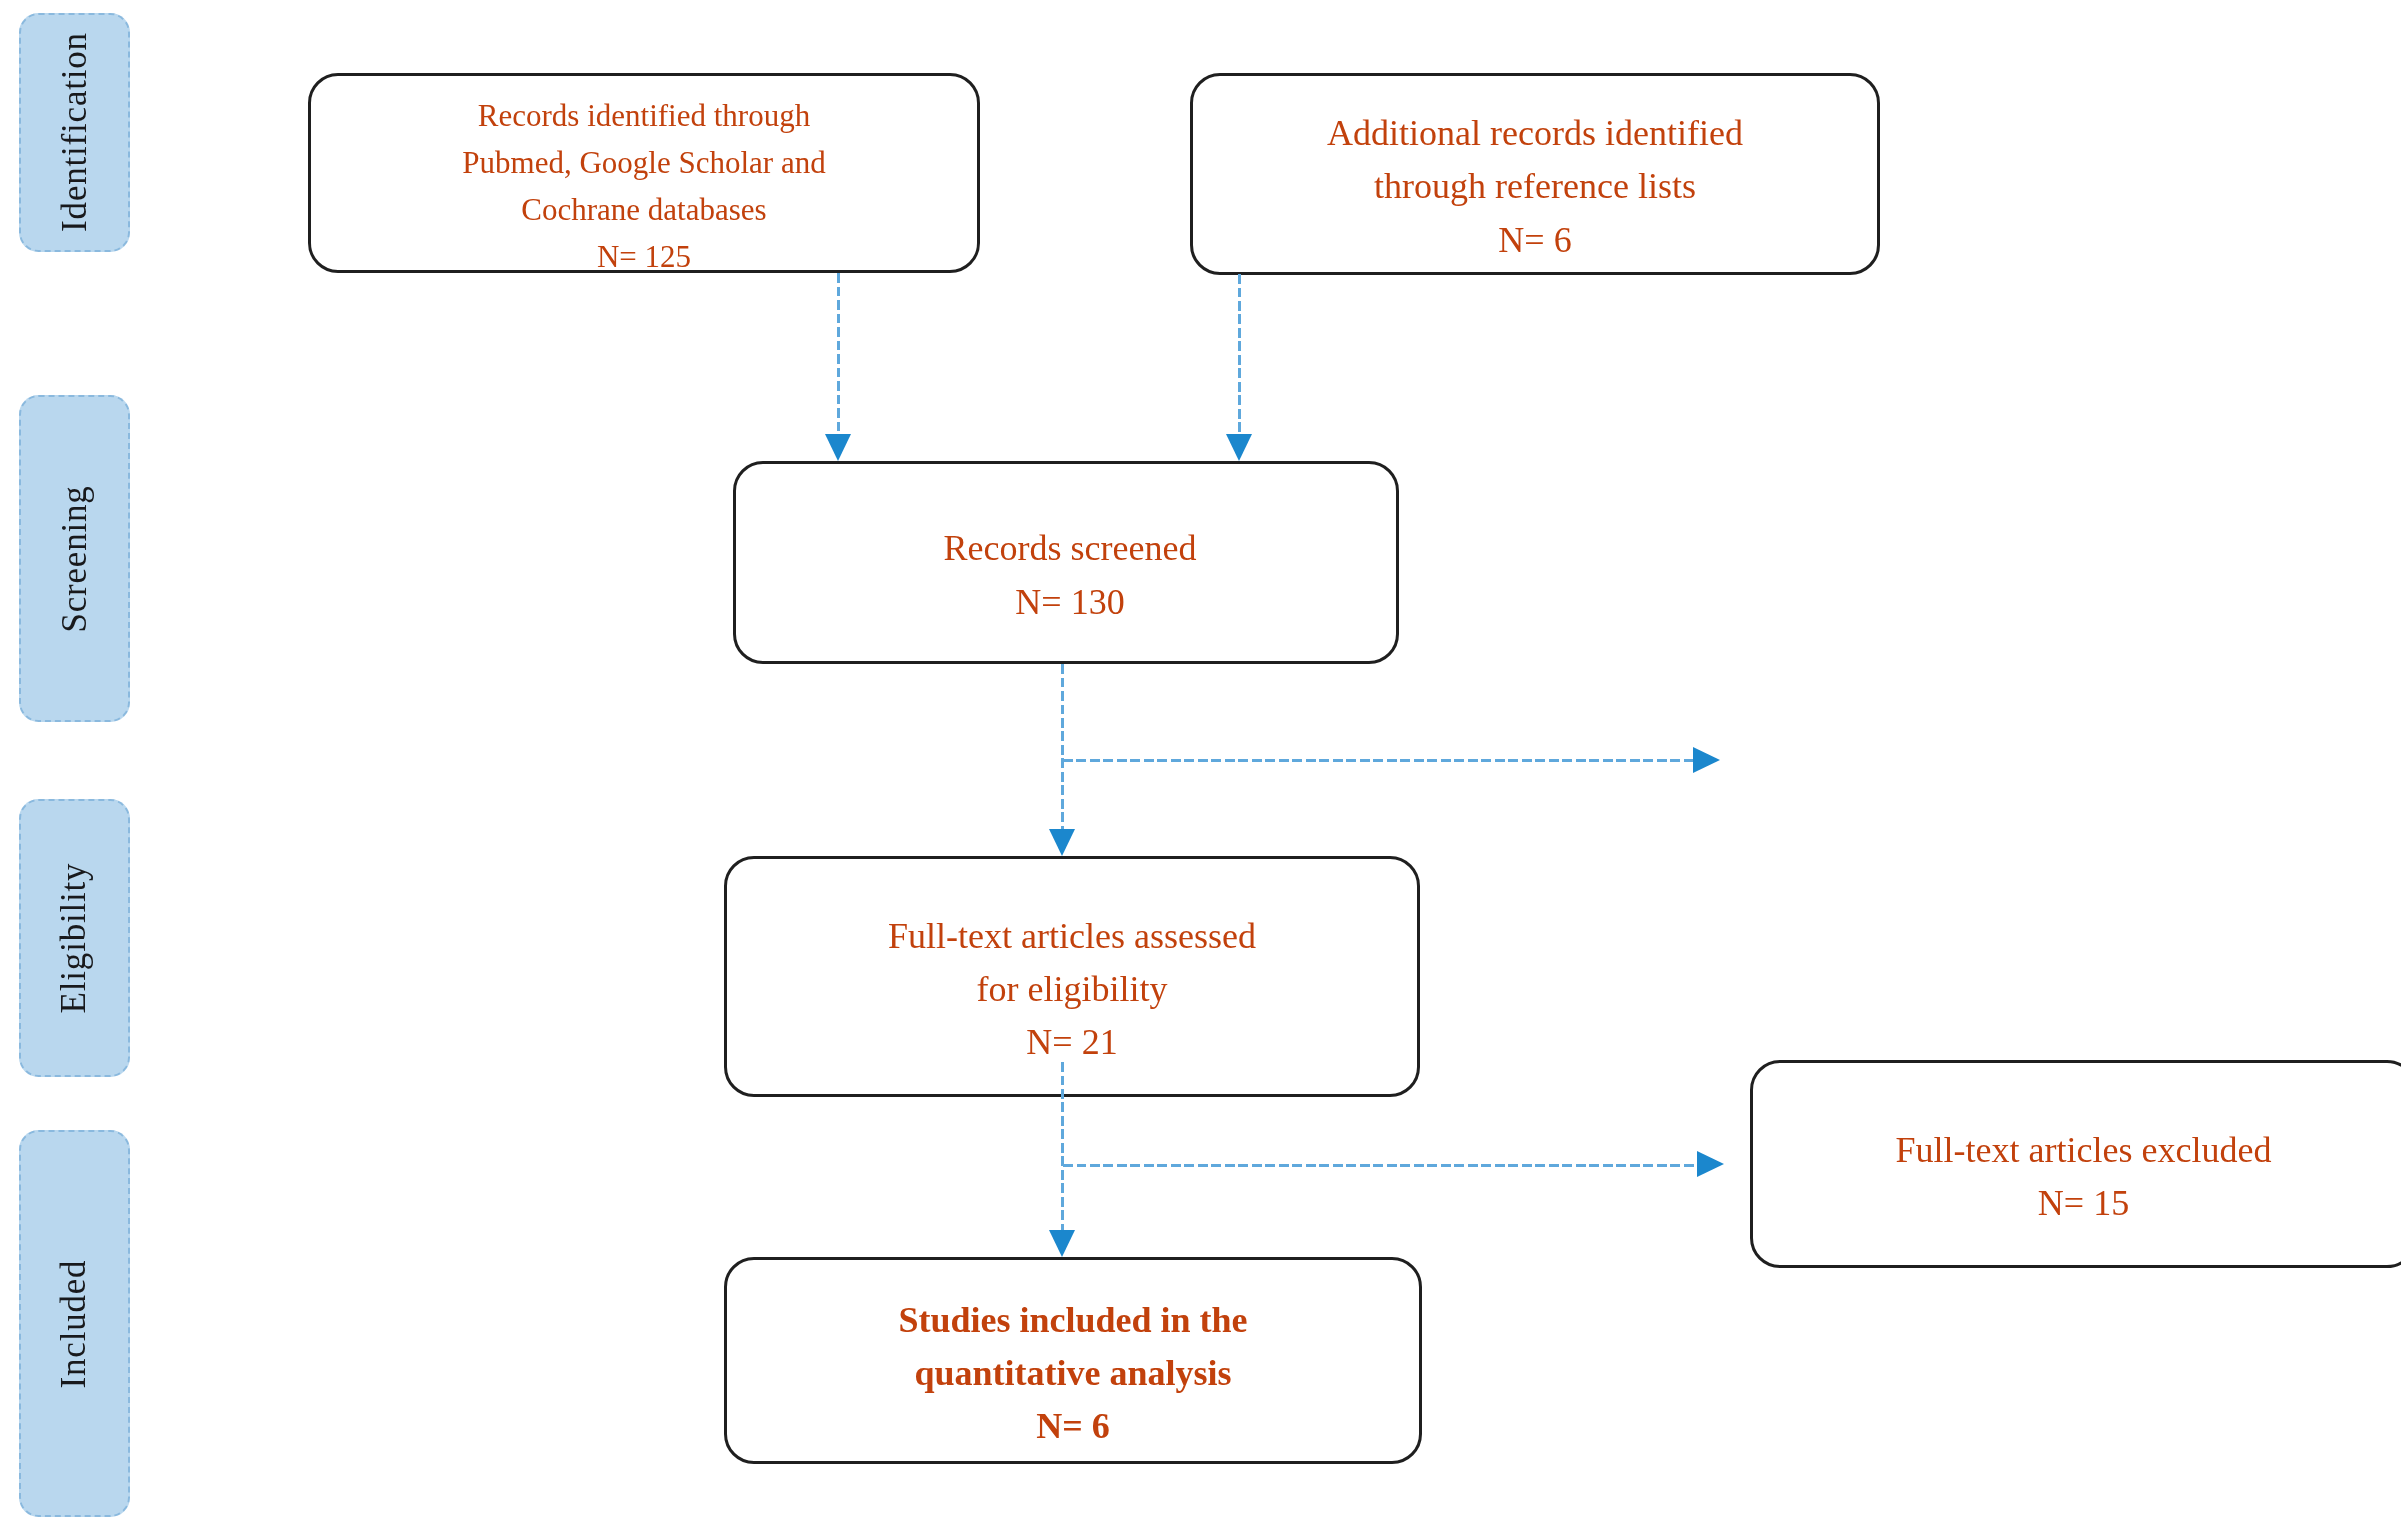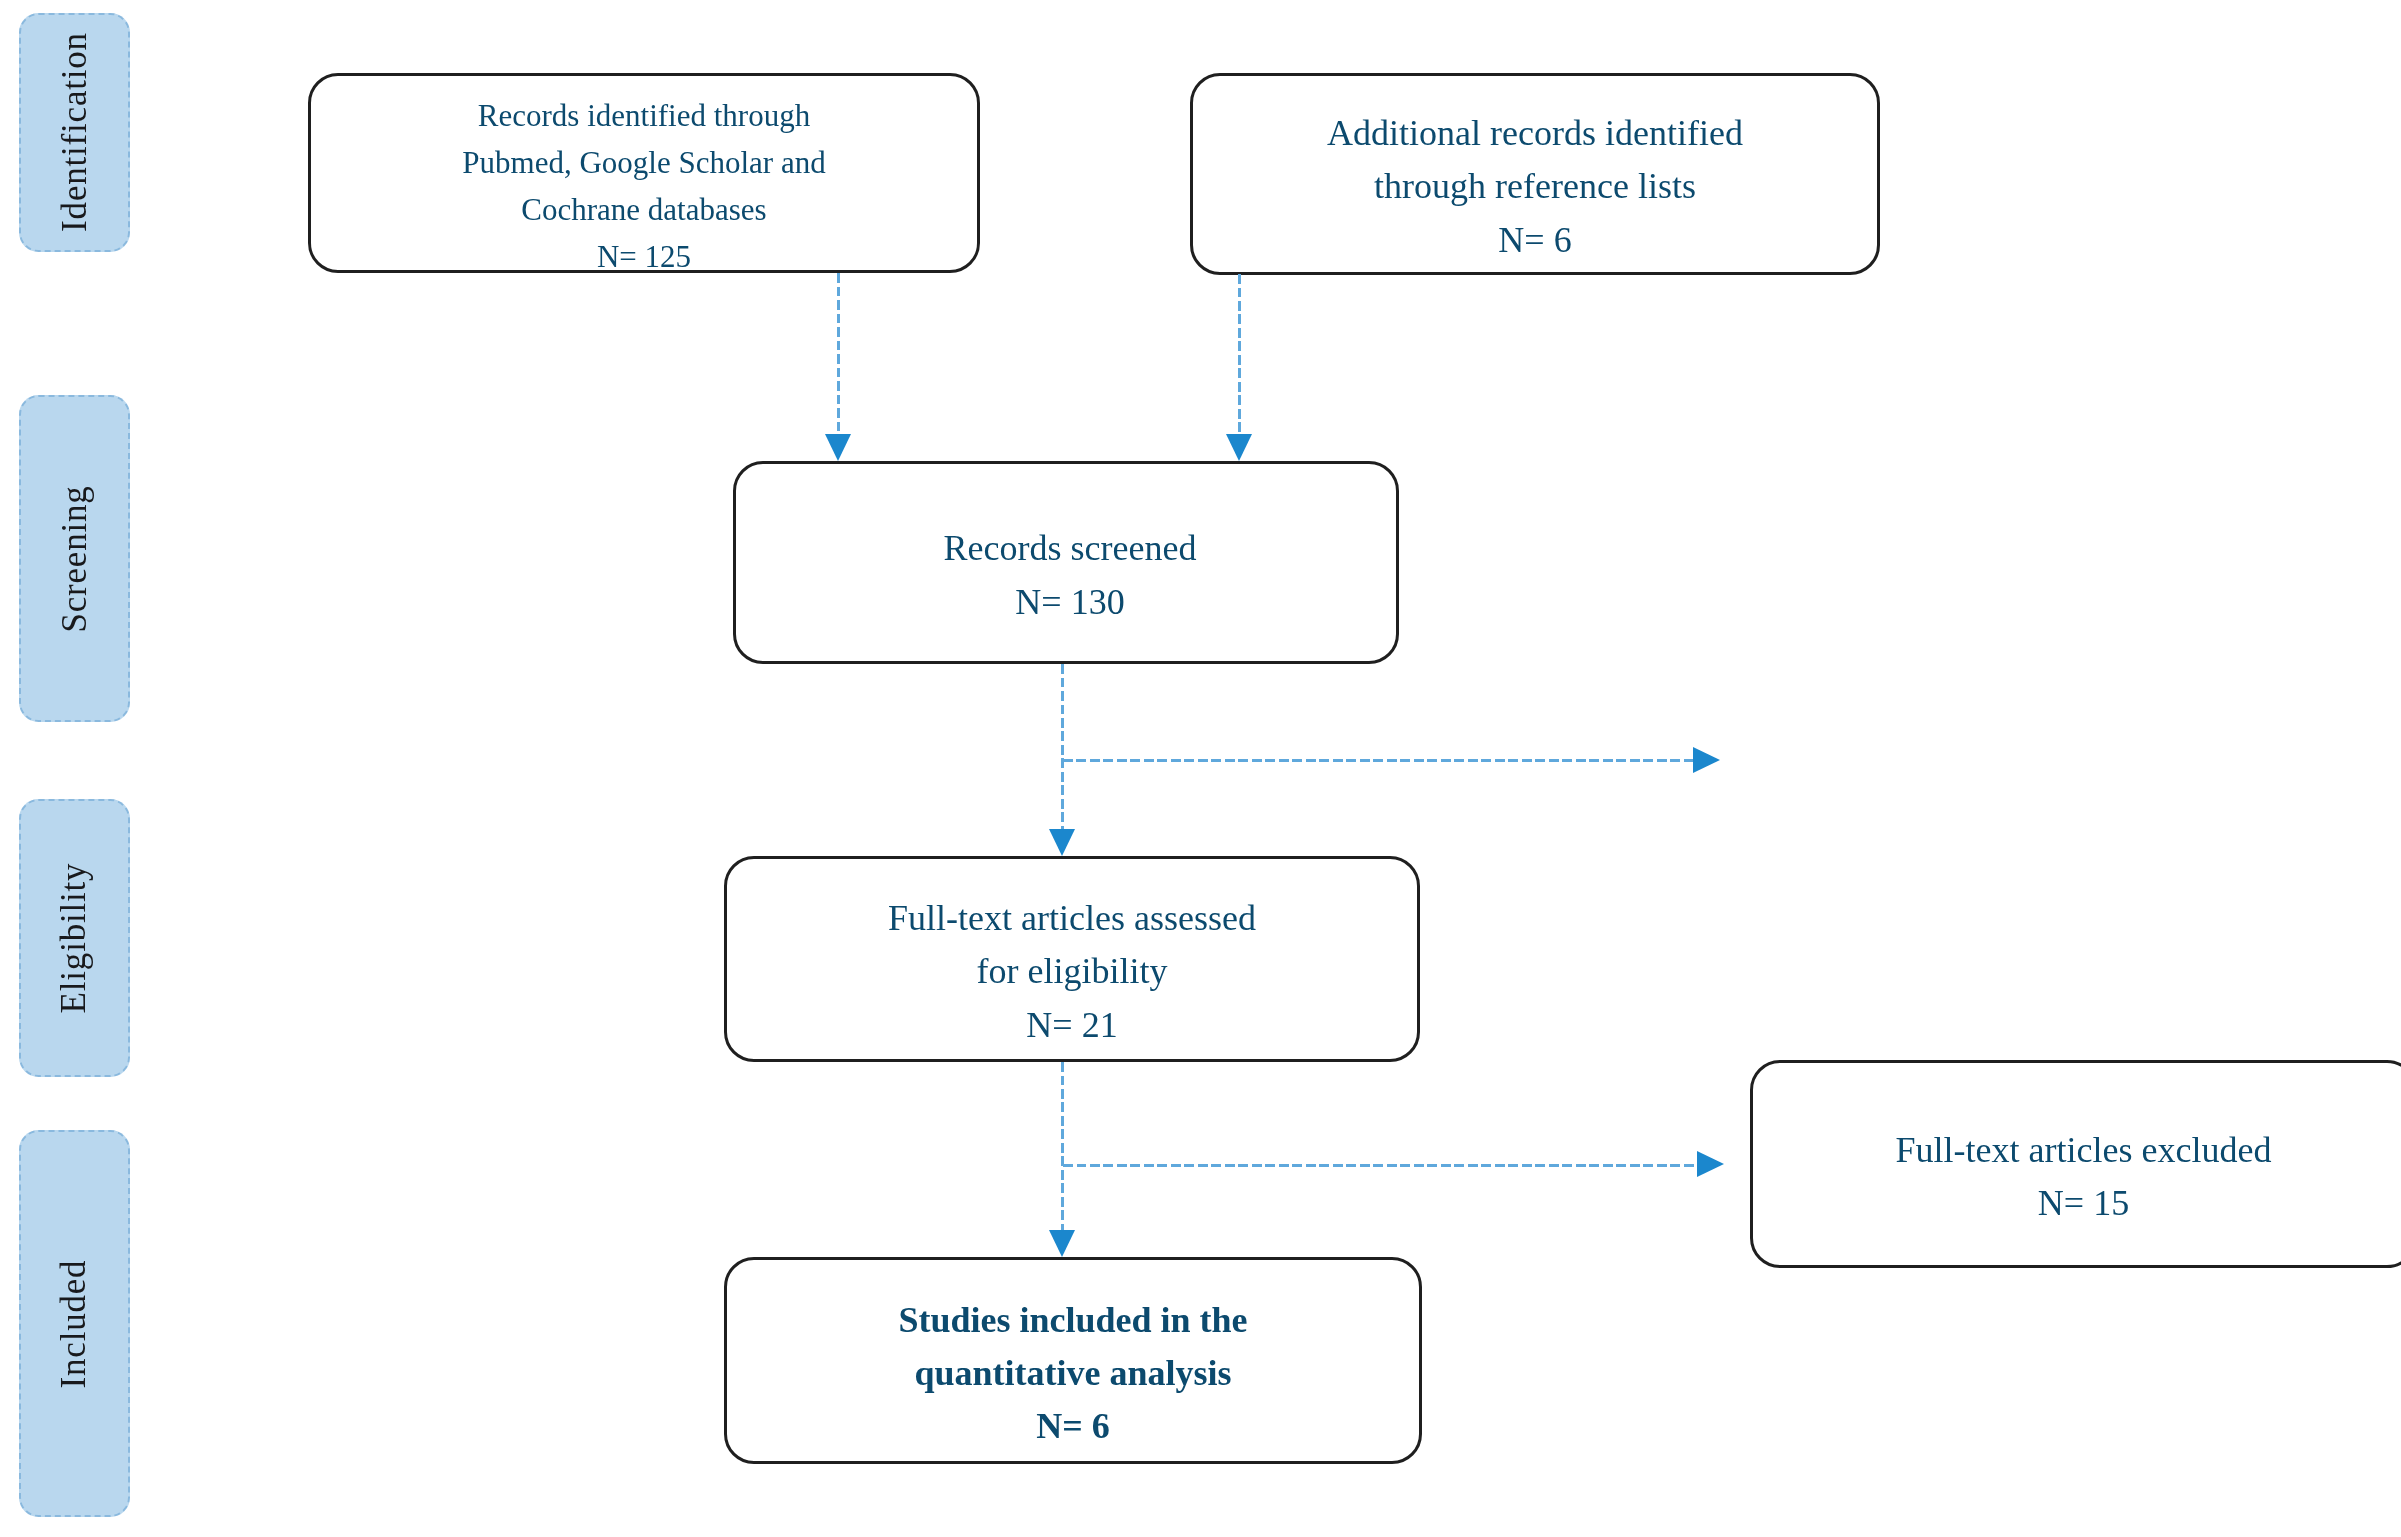--- a/index.html
+++ b/index.html
@@ -55,29 +55,29 @@
     border-radius:30px;
     display:flex;
     align-items:center;
     justify-content:center;
     text-align:center;
   }
   .fbox .box-text{
     white-space:pre-line;
     font-size:36px;
     line-height:1.48;
-    color:#0c4a6e;
+    color:#c2410c;
     margin-top:26px;
   }
   #box-records-identified{left:308px;top:73px;width:672px;height:200px;}
   #box-records-identified .box-text{font-size:31px;line-height:1.52;}
   #box-additional-records{left:1190px;top:73px;width:690px;height:202px;}
   #box-records-screened{left:733px;top:461px;width:666px;height:203px;padding-left:8px;}
   #box-records-excluded{left:1720px;top:653px;width:674px;height:201px;}
-  #box-fulltext-assessed{left:724px;top:856px;width:696px;height:206px;}
+  #box-fulltext-assessed{left:724px;top:856px;width:696px;height:241px;}
   #box-fulltext-excluded{left:1750px;top:1060px;width:667px;height:208px;}
   #box-studies-included{left:724px;top:1257px;width:698px;height:207px;font-weight:bold;}
 
   
   .vline{
     position:absolute;
     width:3px;
     background:repeating-linear-gradient(to bottom,var(--arrow-line) 0 9.8px,rgba(255,255,255,0) 9.8px 13.5px);
   }
   .hline{

